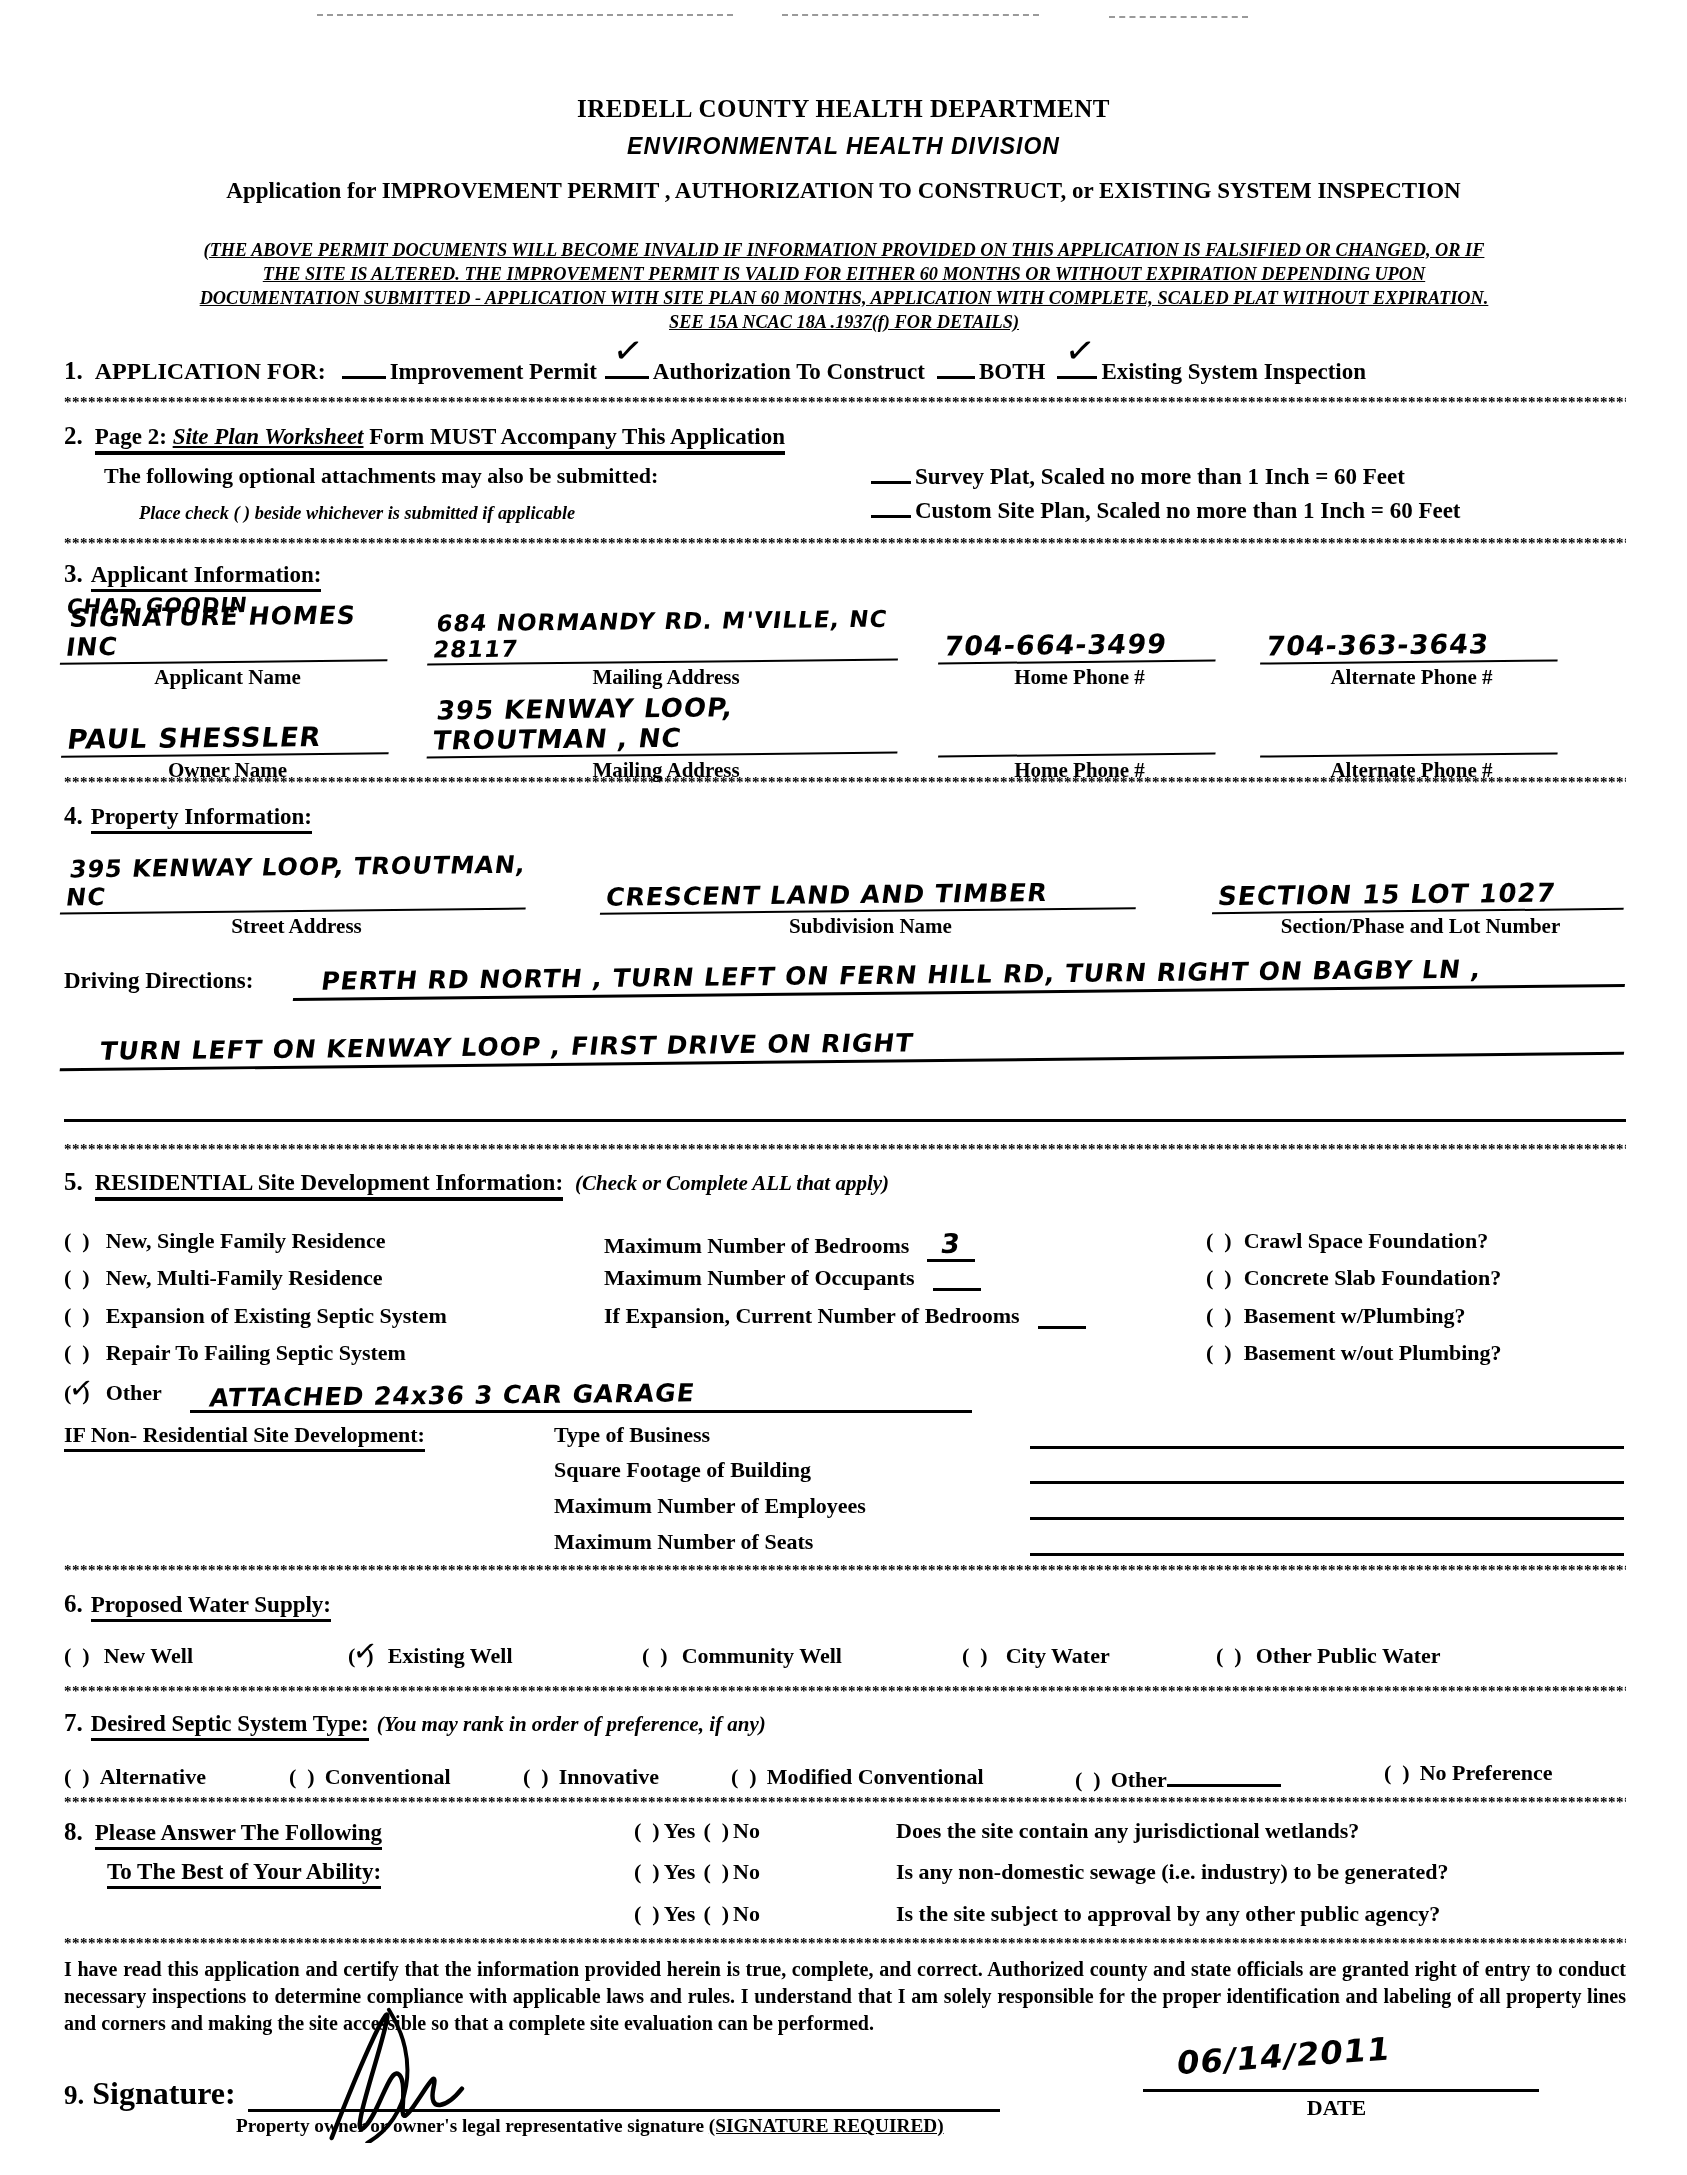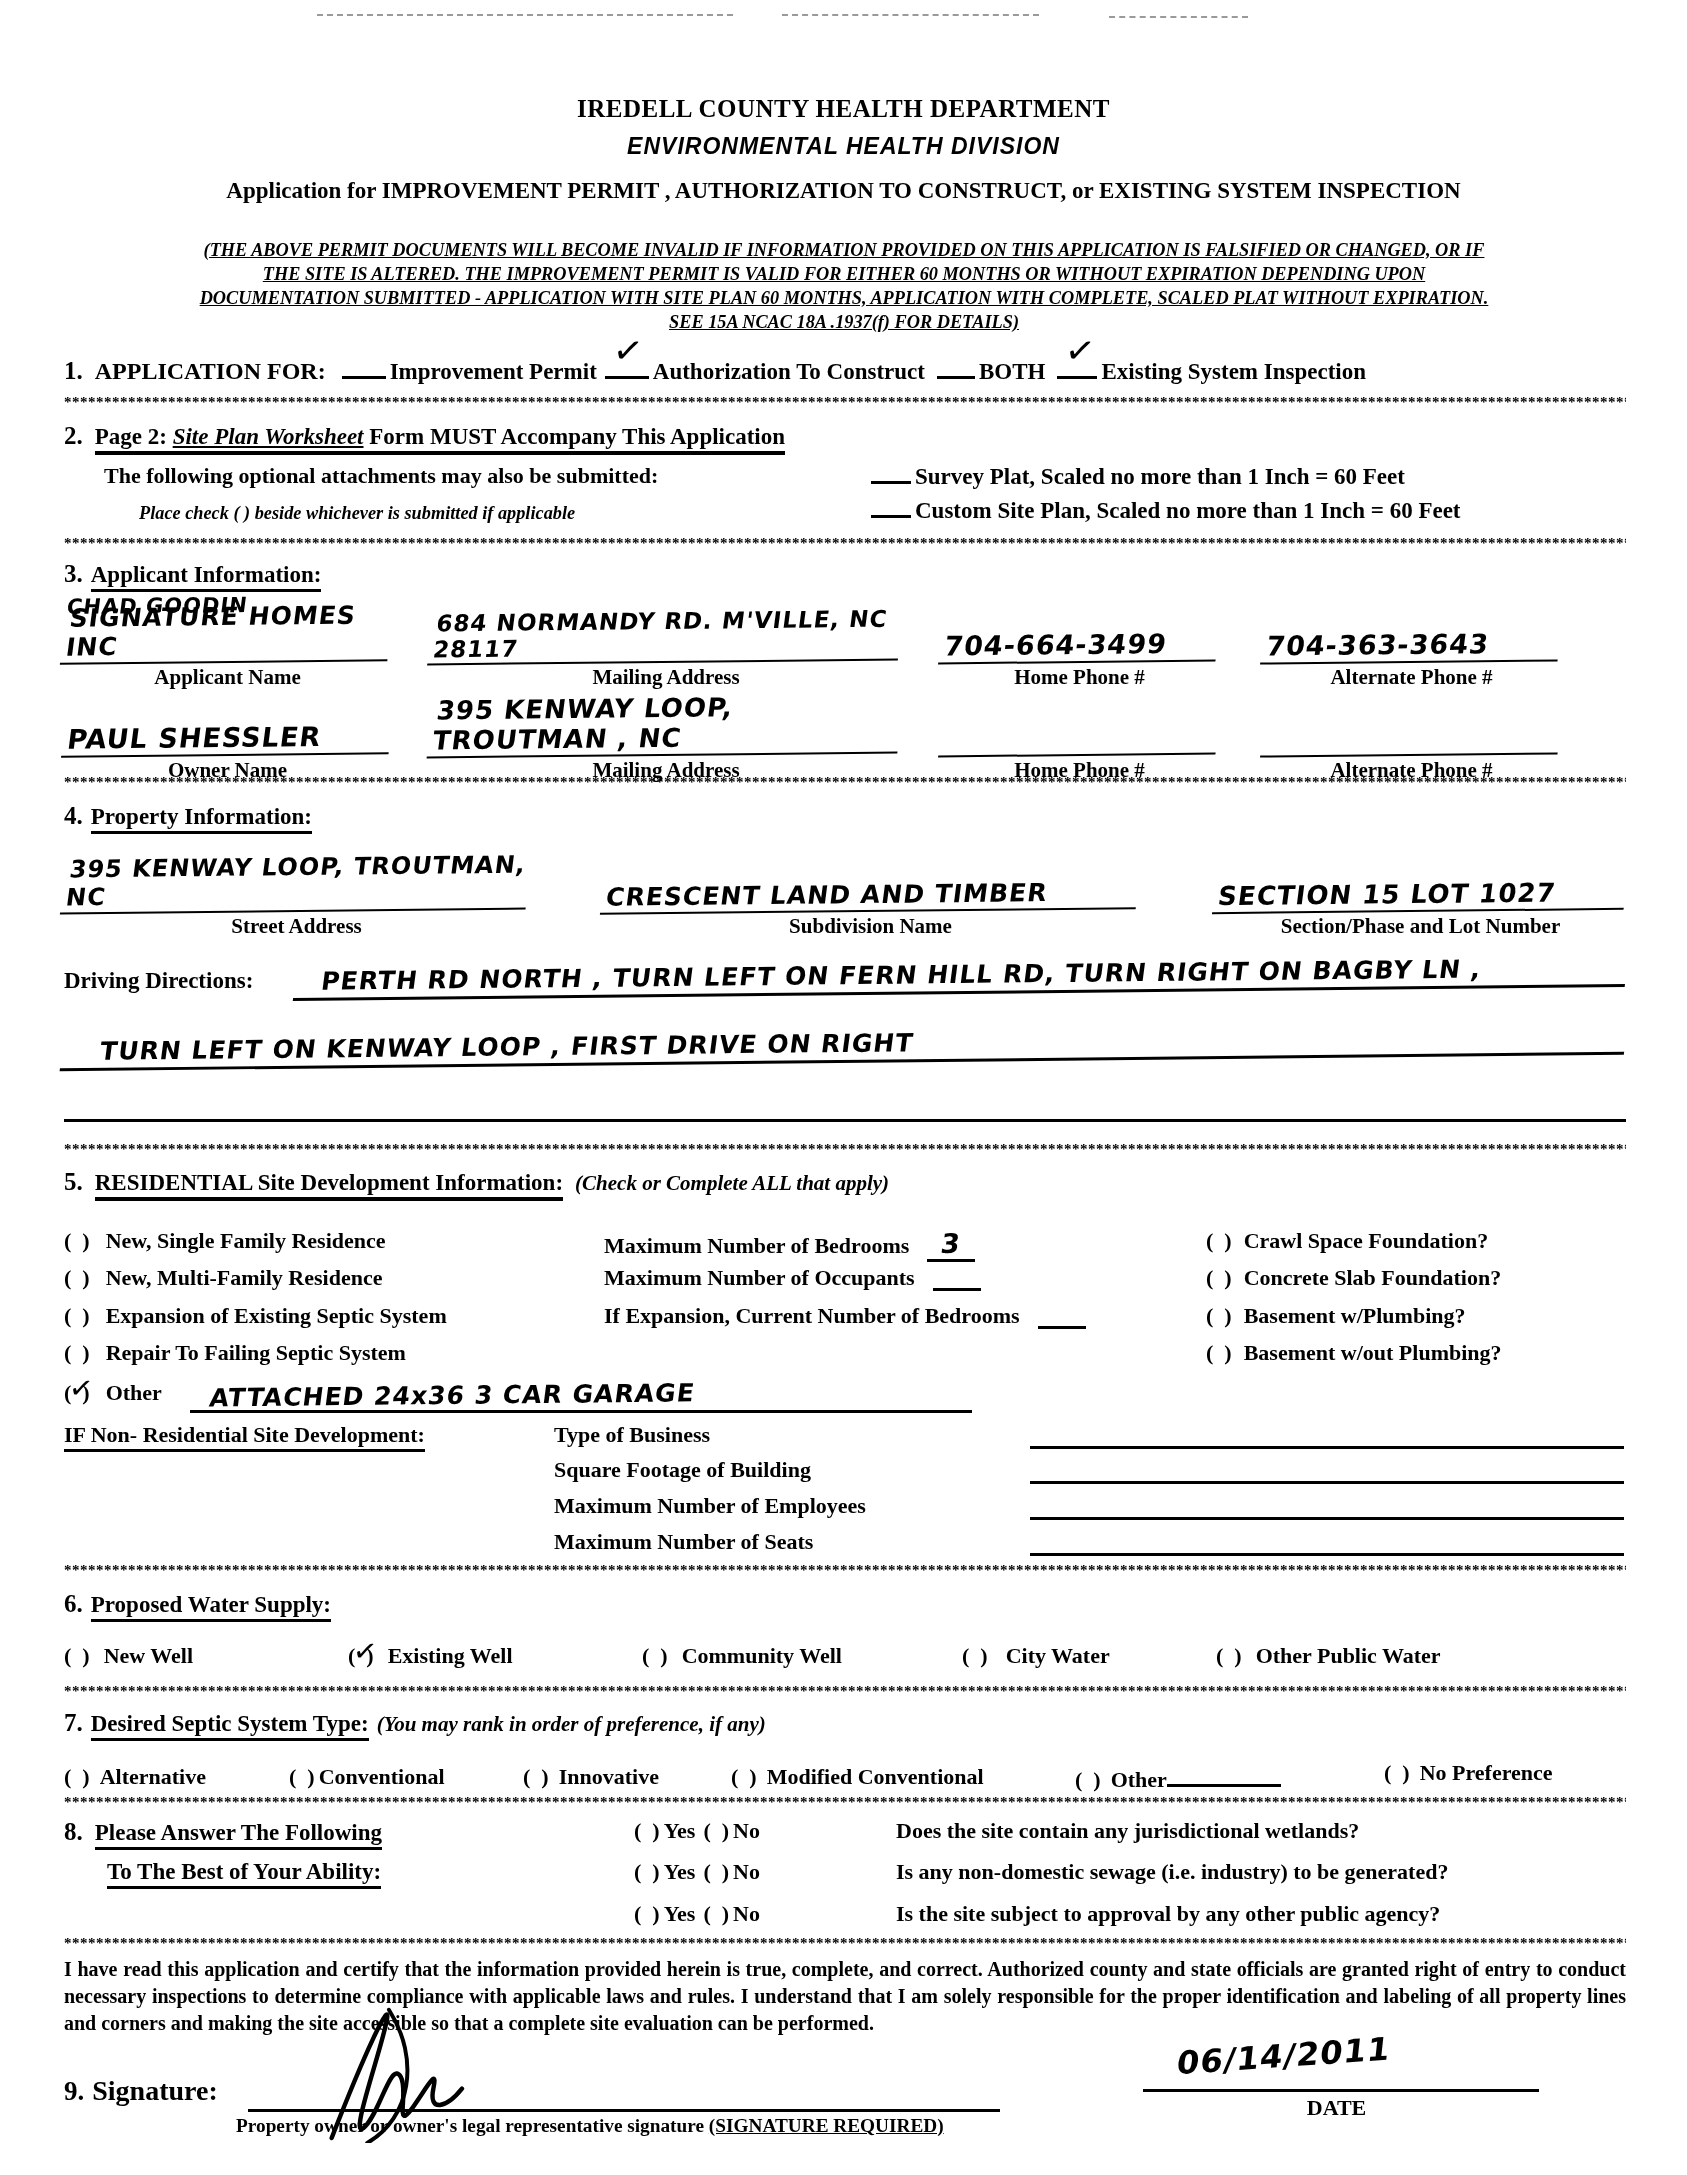--- a/index.html
+++ b/index.html
@@ -285,21 +285,21 @@
     <span class="secnum">7.</span>&nbsp;
     <span class="sectitle">Desired Septic System Type:</span>&nbsp;
     <span class="it" style="font-size:21px;">(You may rank in order of preference, if any)</span>
   </div>
   <div class="abs" style="top:1764px;left:64px;">
     <span class="cbw"><span class="cb">(  )</span></span>
     <span class="txt" style="margin-left:6px;">Alternative</span>
   </div>
   <div class="abs" style="top:1764px;left:289px;">
     <span class="cbw"><span class="cb">(  )</span></span>
-    <span class="txt" style="">Conventional</span>
+    <span class="txt" style="margin-left:6px;">Conventional</span>
   </div>
   <div class="abs" style="top:1764px;left:523px;">
     <span class="cbw"><span class="cb">(  )</span></span>
     <span class="txt" style="margin-left:6px;text-align:right;">Innovative</span>
   </div>
   <div class="abs" style="top:1764px;left:731px;">
     <span class="cbw"><span class="cb">(  )</span></span>
     <span class="txt" style="margin-left:6px;">Modified Conventional</span>
   </div>
   <div class="abs" style="top:1764px;left:1075px;">
@@ -346,21 +346,21 @@
   <div class="abs stars" style="top:1935px;left:64px;">************************************************************************************************************************************************************************************************************************************************</div>
 
   <div class="abs" style="top:1956px;left:64px;width:1562px;font-size:20px;line-height:27px;text-align:justify;">I have read this application and certify that the information provided herein is true, complete, and correct.  Authorized county and state officials are granted right of entry to conduct necessary inspections to determine compliance with applicable laws and rules.  I understand that I am solely responsible for the proper identification and labeling of all property lines and corners and making the site accessible so that a complete site evaluation can be performed.</div>
 
   <svg class="abs" style="top:1990px;left:272px;" width="297" height="153" viewBox="0 0 300 155">
     <path d="M60 150 C95 60 120 8 116 30 C110 62 78 150 92 140 C108 128 120 70 130 88 C138 102 124 142 140 122 C156 100 168 76 163 100 C158 124 176 120 192 100" stroke="#000" stroke-width="4.5" fill="none" stroke-linecap="round"></path>
     <path d="M118 20 C150 70 140 130 96 155" stroke="#000" stroke-width="4" fill="none" stroke-linecap="round"></path>
   </svg>
   <div class="abs" style="top:2075px;left:64px;">
     <span class="secnum" style="font-size:27px;">9.</span>&nbsp;
-    <span style="font-size:28px;">Signature:</span>
+    <span style="font-size:32px;">Signature:</span>
   </div>
   <div class="abs rule" style="top:2079px;left:248px;width:752px;height:30px;border-bottom-width:3px;"></div>
   <div class="abs" style="top:2115px;left:236px;font-size:19.3px;">
     <span>Property owner or owner's legal representative signature </span><span class="ul">(SIGNATURE REQUIRED)</span>
   </div>
 
   <div class="abs hw" style="top:2037px;left:1178px;font-size:32px;transform:skewX(-10deg) rotate(-4deg);">06/14/2011</div>
   <div class="abs rule" style="top:2059px;left:1143px;width:396px;height:30px;border-bottom-width:3px;"></div>
   <div class="abs center txt" style="top:2095px;left:1267px;width:139px;">DATE</div>
 

